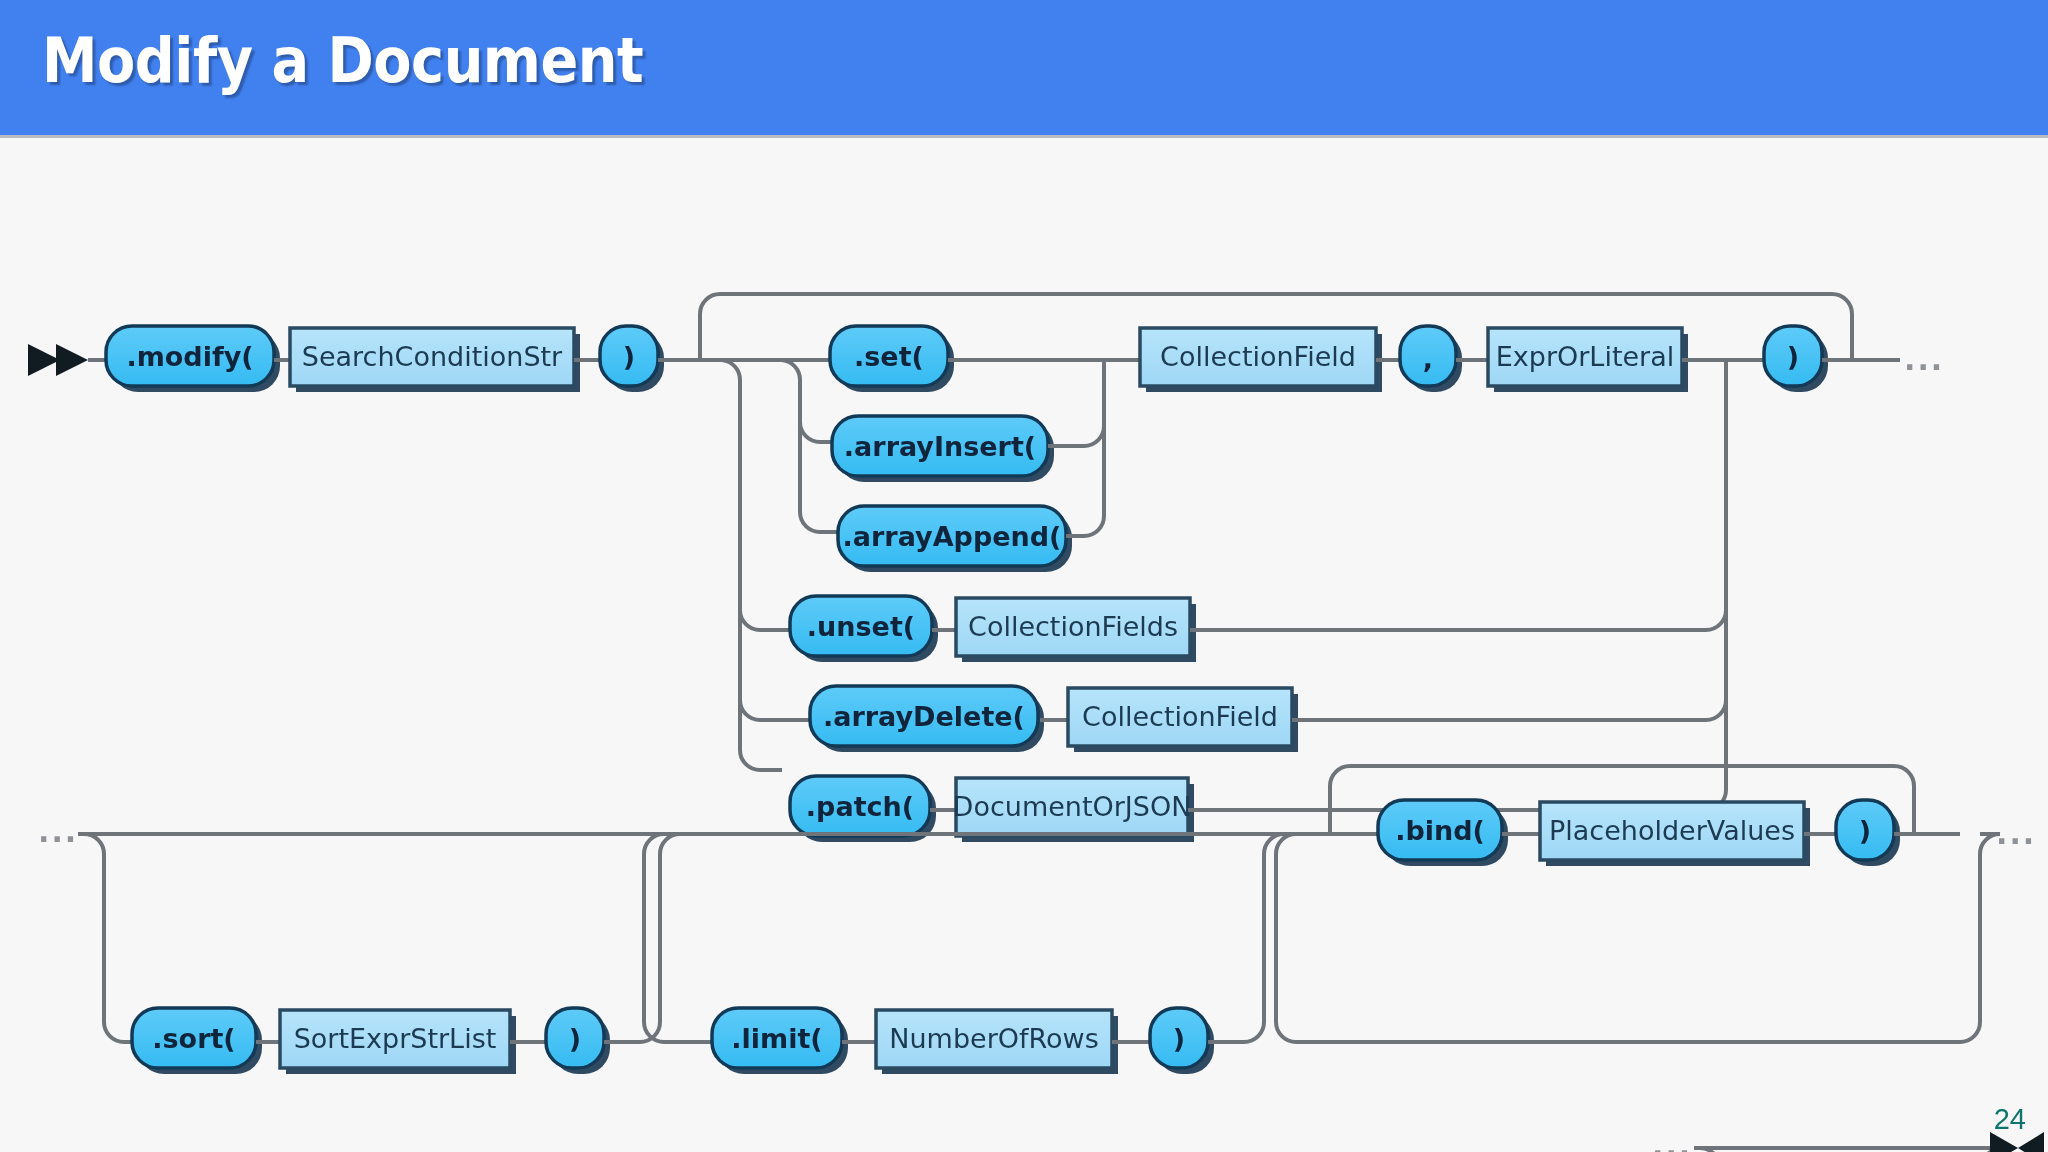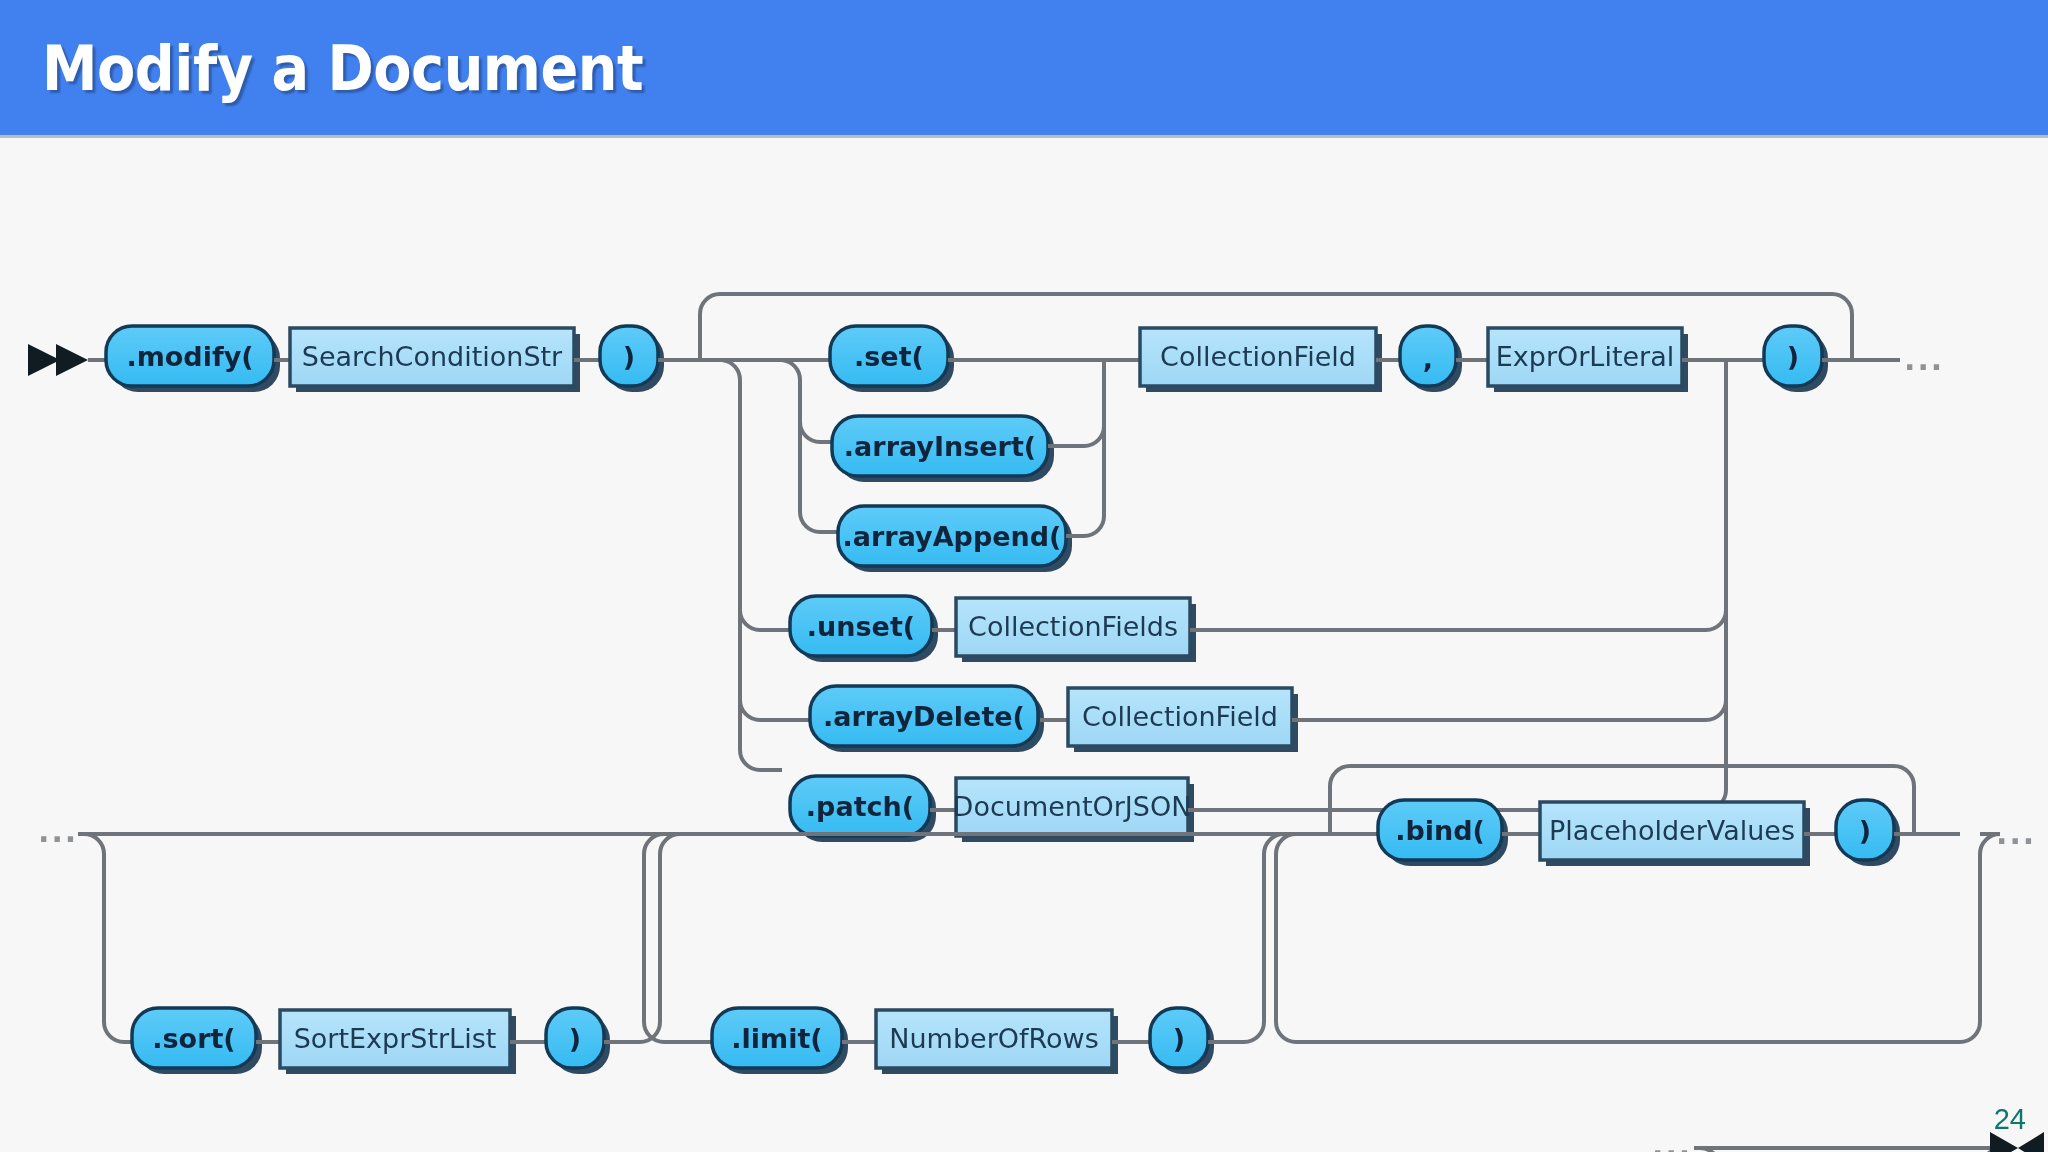--- a/index.html
+++ b/index.html
@@ -17,21 +17,20 @@
     border-bottom:3px solid #b9bdc1;
     box-sizing:border-box;
   }
   #banner-title{
     position:absolute;left:42px;top:24px;
     font-family:"DejaVu Sans Condensed","Liberation Sans",sans-serif;
     font-size:62px;font-weight:bold;color:#ffffff;
     letter-spacing:-0.5px;
     text-shadow:3px 3px 2px rgba(0,0,0,0.28);
     white-space:nowrap;
-    margin-top:8px;
   }
   
   #diagram{
     position:absolute;left:0;top:138px;width:1904px;height:1014px;
     background:#f7f7f7;
   }
   #rr{display:block;}
   
   .t-term{
     font-family:"DejaVu Sans","Liberation Sans",sans-serif;

